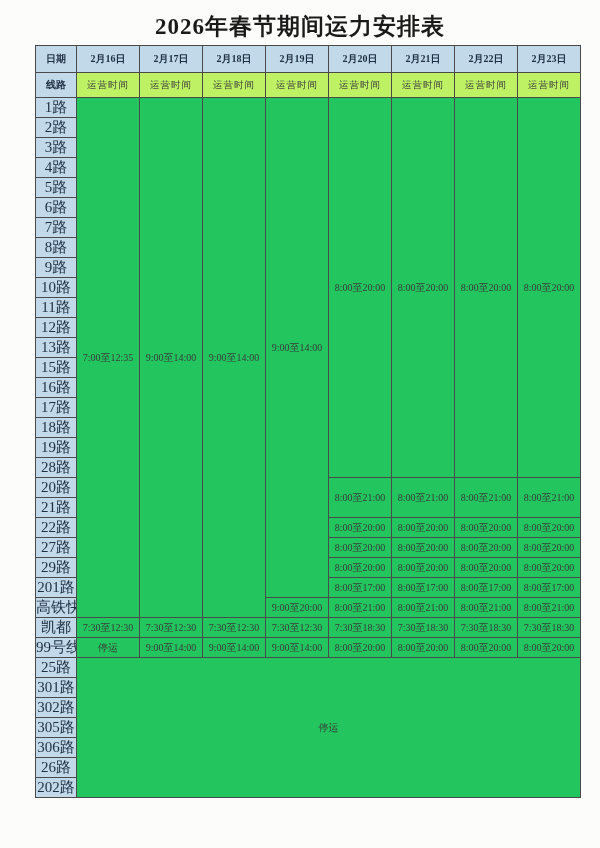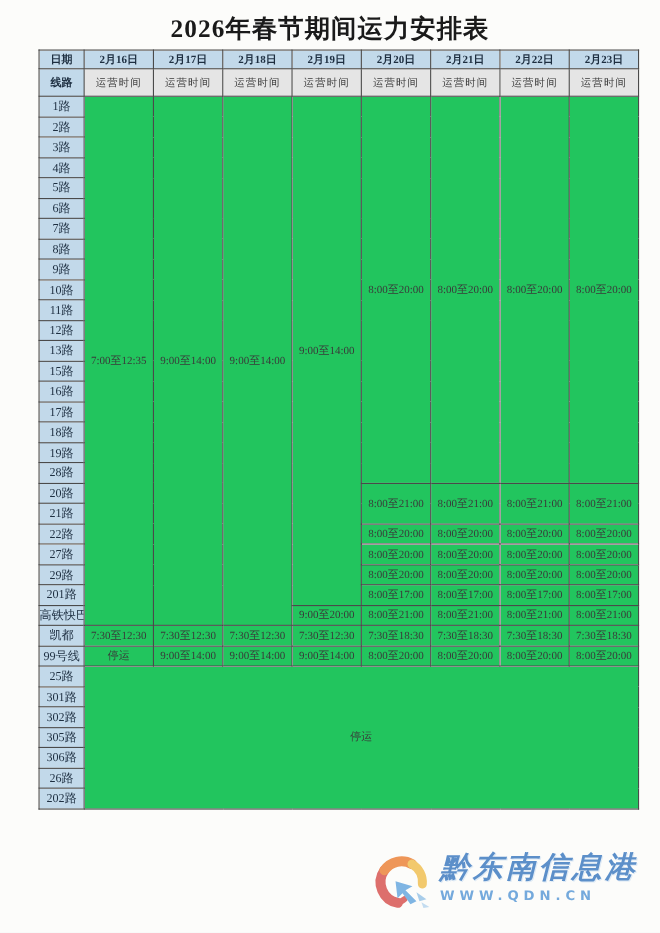--- a/index.html
+++ b/index.html
@@ -21,37 +21,37 @@
   table.schedule{
     position:absolute;left:35px;top:45px;
     width:545px;
     border-collapse:collapse;table-layout:fixed;
   }
   table.schedule td{
     border:1px solid var(--grid-border,#4a4a4a);
     text-align:center;vertical-align:middle;
     padding:0;overflow:hidden;white-space:nowrap;
   }
-  tr.date-row{height:17px;margin-top:36px;}
+  tr.date-row{height:27px;margin-top:36px;}
   tr.subhead-row{height:25px;margin-top:13px;}
   tbody tr{height:18.5px;}
   td.hd{
     background:var(--header-fill,#c2d9ea);
     font-size:10px;font-weight:bold;
     color:var(--header-text,#1d2e40);
   }
   td.subhd{
-    background:#e5e5e5;
+    background:#bef264;
     font-size:9.5px;
     color:var(--cell-text,#3a3a3a);
     letter-spacing:1px;
   }
   td.route{
     background:var(--header-fill,#c2d9ea);
-    font-size:11px;
+    font-size:15px;
     color:var(--header-text,#1d2e40);
     margin-left:28px;
   }
   td.time{
     background:#22c55e;
     font-size:10px;
     color:var(--cell-text,#3a3a3a);
     margin-left:40px;
   }
   .footer-logo{
@@ -262,31 +262,14 @@
         </tr>
         <tr>
           <td class="route">26路</td>
         </tr>
         <tr>
           <td class="route">202路</td>
         </tr>
       </tbody>
   </table>
 
-  <div class="footer-logo">
-    <svg class="logo-icon" viewBox="0 0 64 64" xmlns="http://www.w3.org/2000/svg">
-      <g fill="none" stroke-linecap="round">
-        <path d="M 28.4 52.7 A 21 21 0 0 1 14.8 20.0" stroke="#dd6f6c" stroke-width="10"></path>
-        <path d="M 14.8 20.0 A 21 21 0 0 1 42.5 13.8" stroke="#ee9658" stroke-width="10"></path>
-        <path d="M 42.5 13.8 A 21 21 0 0 1 52.9 33.8" stroke="#f2c96d" stroke-width="9"></path>
-      </g>
-      <path d="M 25 51 Q 31 53 35 49" fill="none" stroke="#dd6f6c" stroke-width="6" stroke-linecap="round"></path>
-      <polygon points="26,31 43,36 36,40 47,51 41,54 33,43 28,48" fill="#7fb5e3"></polygon>
-      <polygon points="47,42 57,49 50,51" fill="#a8cdea"></polygon>
-      <polygon points="52,52 60,57 54,58" fill="#c3dcf0"></polygon>
-    </svg>
-    <div class="logo-textcol">
-      <div class="logo-name">黔东南信息港</div>
-      <div class="logo-url">WWW.QDN.CN</div>
-    </div>
-  </div>
 
 </div>
 
 </body></html>

